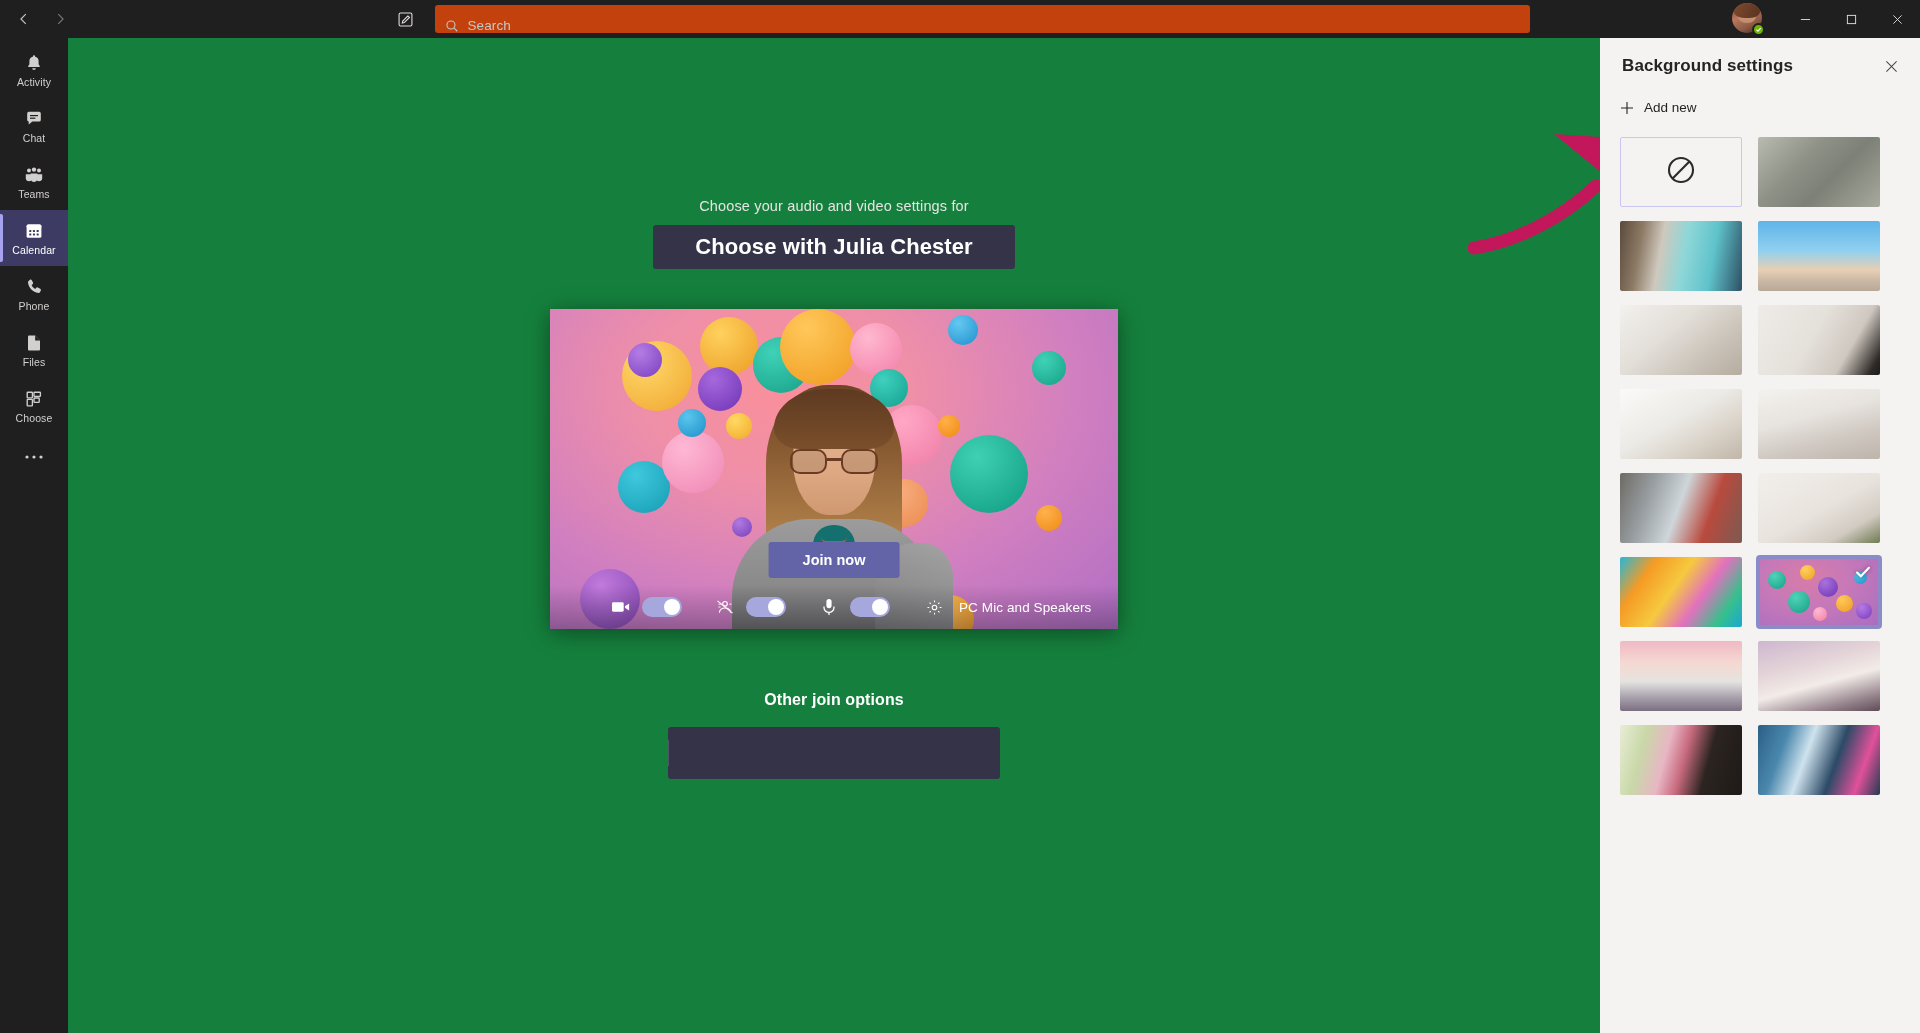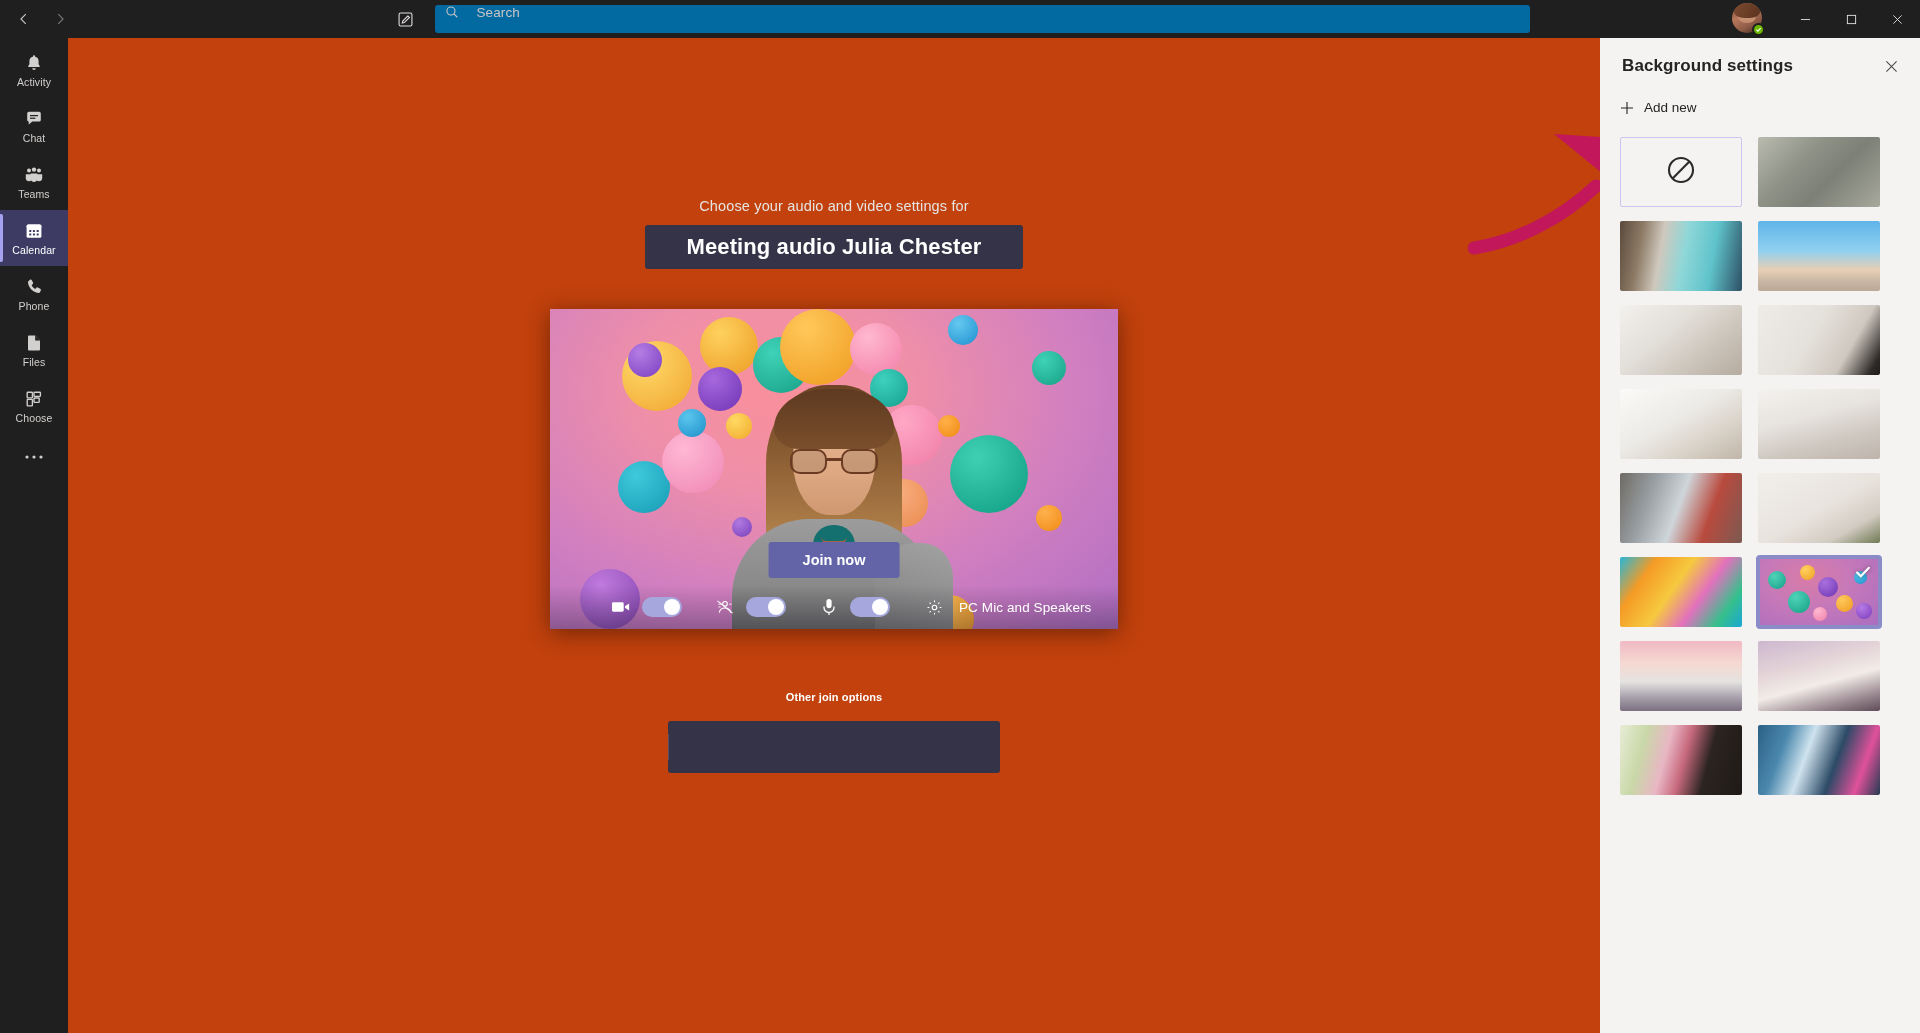--- a/index.html
+++ b/index.html
@@ -21,22 +21,22 @@
     width: 32px; height: 30px; display: flex; align-items: center; justify-content: center;
     color: #c8c6c4; border-radius: 3px; cursor: pointer;
   }
   .nav-btn.dim { color: #7a7878; }
   .titlebar-center { position: absolute; left: 0; right: 0; display: flex; justify-content: center; align-items: center; gap: 14px; pointer-events: none; }
   .compose-btn {
     width: 30px; height: 28px; display: flex; align-items: center; justify-content: center;
     color: #e1dfdd; pointer-events: auto; cursor: pointer; border-radius: 3px;
   }
   .searchbox {
-    width: 1095px; height: 28px; background: #0369a1; border-radius: 3px;
-    display: flex; align-items: flex-start; padding: 0 10px; gap: 18px;
+    width: 1095px; height: 28px; background: #c2410c; border-radius: 3px;
+    display: flex; align-items: flex-end; padding: 0 10px; gap: 9px;
     pointer-events: auto; cursor: text;
   }
   .searchbox .s-ico { color: #c8c6c4; display: flex; align-items: center; }
   .searchbox .s-txt { color: #c8c6c4; font-size: 13.5px; letter-spacing: .1px; }
   .titlebar-right { margin-left: auto; display: flex; align-items: center; height: 38px; }
   .avatar-wrap { position: relative; width: 32px; height: 32px; margin-right: 18px; }
   .avatar {
     width: 30px; height: 30px; border-radius: 50%; overflow: hidden;
     background: linear-gradient(150deg,#6b4436 0%,#b9785c 38%,#8c5a45 70%,#3a2018 100%);
     position: relative;
@@ -79,21 +79,21 @@
   .rail-item.active { background: #3d3b63; color: #ffffff; }
   .rail-item.active::before {
     content: ""; position: absolute; left: 0; top: 4px; bottom: 4px; width: 3px;
     background: #a6a2f0; border-radius: 0 2px 2px 0;
   }
   .rail-more { width: 68px; height: 46px; display: flex; align-items: center; justify-content: center; color: #d2d0ce; cursor: pointer; }
   .rail-bottom { margin-top: auto; padding-bottom: 10px; width: 68px; }
 
   
   .main {
-    flex: 1; background: #c2410c; display: flex; flex-direction: column;
+    flex: 1; background: #15803d; display: flex; flex-direction: column;
     align-items: flex-end; position: relative; overflow: hidden;
   }
   .prejoin { width: 100%; display: flex; flex-direction: column; align-items: center; }
   .sub-line { margin-top: 160px; font-size: 14.5px; color: #e6e4e2; letter-spacing: .15px; }
   .meet-title {
     margin-top: 11px; background: #343347; border-radius: 3px;
     padding: 9px 42px; font-size: 22px; font-weight: bold; color: #ffffff; letter-spacing: .1px;
   }
 
   
@@ -160,21 +160,21 @@
   .toggle {
     width: 40px; height: 20px; border-radius: 10px; background: #a6a7dc;
     position: relative; cursor: pointer; flex: none;
   }
   .toggle .knob {
     position: absolute; top: 2px; right: 2px; width: 16px; height: 16px; border-radius: 50%; background: #ffffff;
   }
   .dev-label { color: #ffffff; font-size: 13.5px; margin-left: 6px; letter-spacing: .1px; }
   .gear-ico { margin-left: 26px; color: #ffffff; display: flex; align-items: center; cursor: pointer; }
 
-  .other-title { margin-top: 62px; font-size: 11px; font-weight: bold; color: #ffffff; letter-spacing: .1px; }
+  .other-title { margin-top: 62px; font-size: 16px; font-weight: bold; color: #ffffff; letter-spacing: .1px; }
   .other-box {
     margin-top: 18px; width: 332px; height: 52px; background: #343347; border-radius: 3px;
     display: flex; align-items: center;
   }
   .other-opt {
     flex: 1; height: 100%; display: flex; align-items: center; justify-content: center; gap: 10px;
     color: #ffffff; font-size: 13.5px; cursor: pointer;
   }
   .other-div { width: 1px; height: 26px; background: #53526a; }
 
@@ -378,21 +378,21 @@
             <circle cx="17" cy="3" r="1.6"></circle>
           </svg>
       </div>
 
     </div>
 
     <div class="main">
       <div class="prejoin">
 
         <div class="sub-line">Choose your audio and video settings for</div>
-        <div class="meet-title">Meeting audio Julia Chester</div>
+        <div class="meet-title">Choose with Julia Chester</div>
 
         <div class="preview">
 
           <div class="ball" style="left:72px;top:32px;width:70px;height:70px;background:radial-gradient(circle at 33% 28%,#ffd96b,#f0a52e);"></div>
           <div class="ball" style="left:150px;top:8px;width:58px;height:58px;background:radial-gradient(circle at 35% 28%,#ffd15e,#eb9c23);"></div>
           <div class="ball" style="left:78px;top:34px;width:34px;height:34px;background:radial-gradient(circle at 35% 28%,#b47de4,#7b3fc0);"></div>
           <div class="ball" style="left:148px;top:58px;width:44px;height:44px;background:radial-gradient(circle at 35% 28%,#a768dd,#6f34b5);"></div>
           <div class="ball" style="left:203px;top:28px;width:56px;height:56px;background:radial-gradient(circle at 35% 28%,#3fd2b8,#16a087);"></div>
           <div class="ball" style="left:230px;top:0px;width:76px;height:76px;background:radial-gradient(circle at 35% 25%,#ffc85a,#ef9a1e);"></div>
           <div class="ball" style="left:300px;top:14px;width:52px;height:52px;background:radial-gradient(circle at 35% 28%,#ffb8d0,#f37fa8);"></div>

